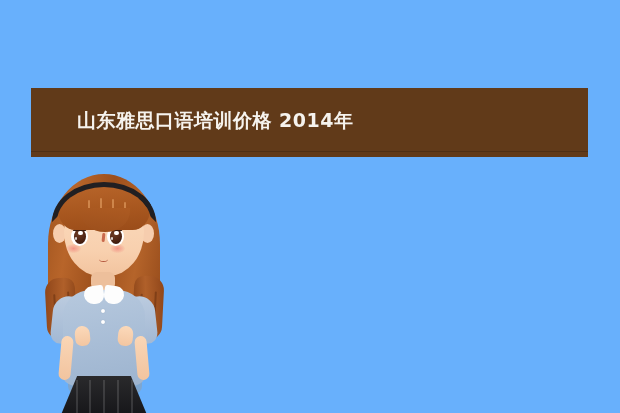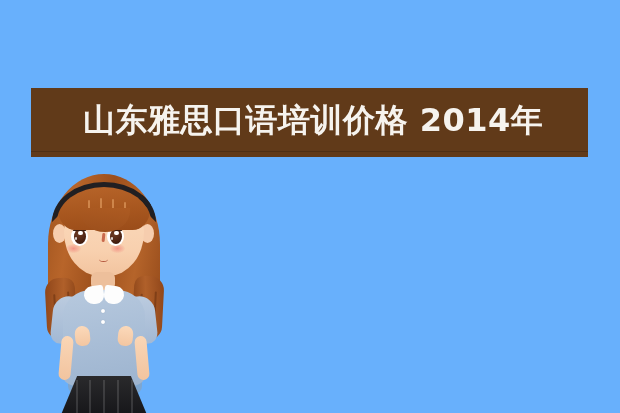--- a/index.html
+++ b/index.html
@@ -34,27 +34,27 @@
   #banner-inner-rule {
     position: absolute;
     left: 0;
     top: 63px;
     width: 557px;
     height: 1px;
     background: rgba(0,0,0,0.18);
   }
   #banner-title {
     position: absolute;
-    left: 52px;
+    left: 46px;
     top: 12px;
     width: 470px;
     height: 40px;
     line-height: 40px;
     color: #f6f3ee;
-    font-size: 32px;
+    font-size: 19px;
     font-weight: bold;
     letter-spacing: 0.5px;
     white-space: nowrap;
     font-family: "DejaVu Sans", "Liberation Sans", sans-serif;
   }
 
   
   #girl {
     position: absolute;
     left: 34px;

